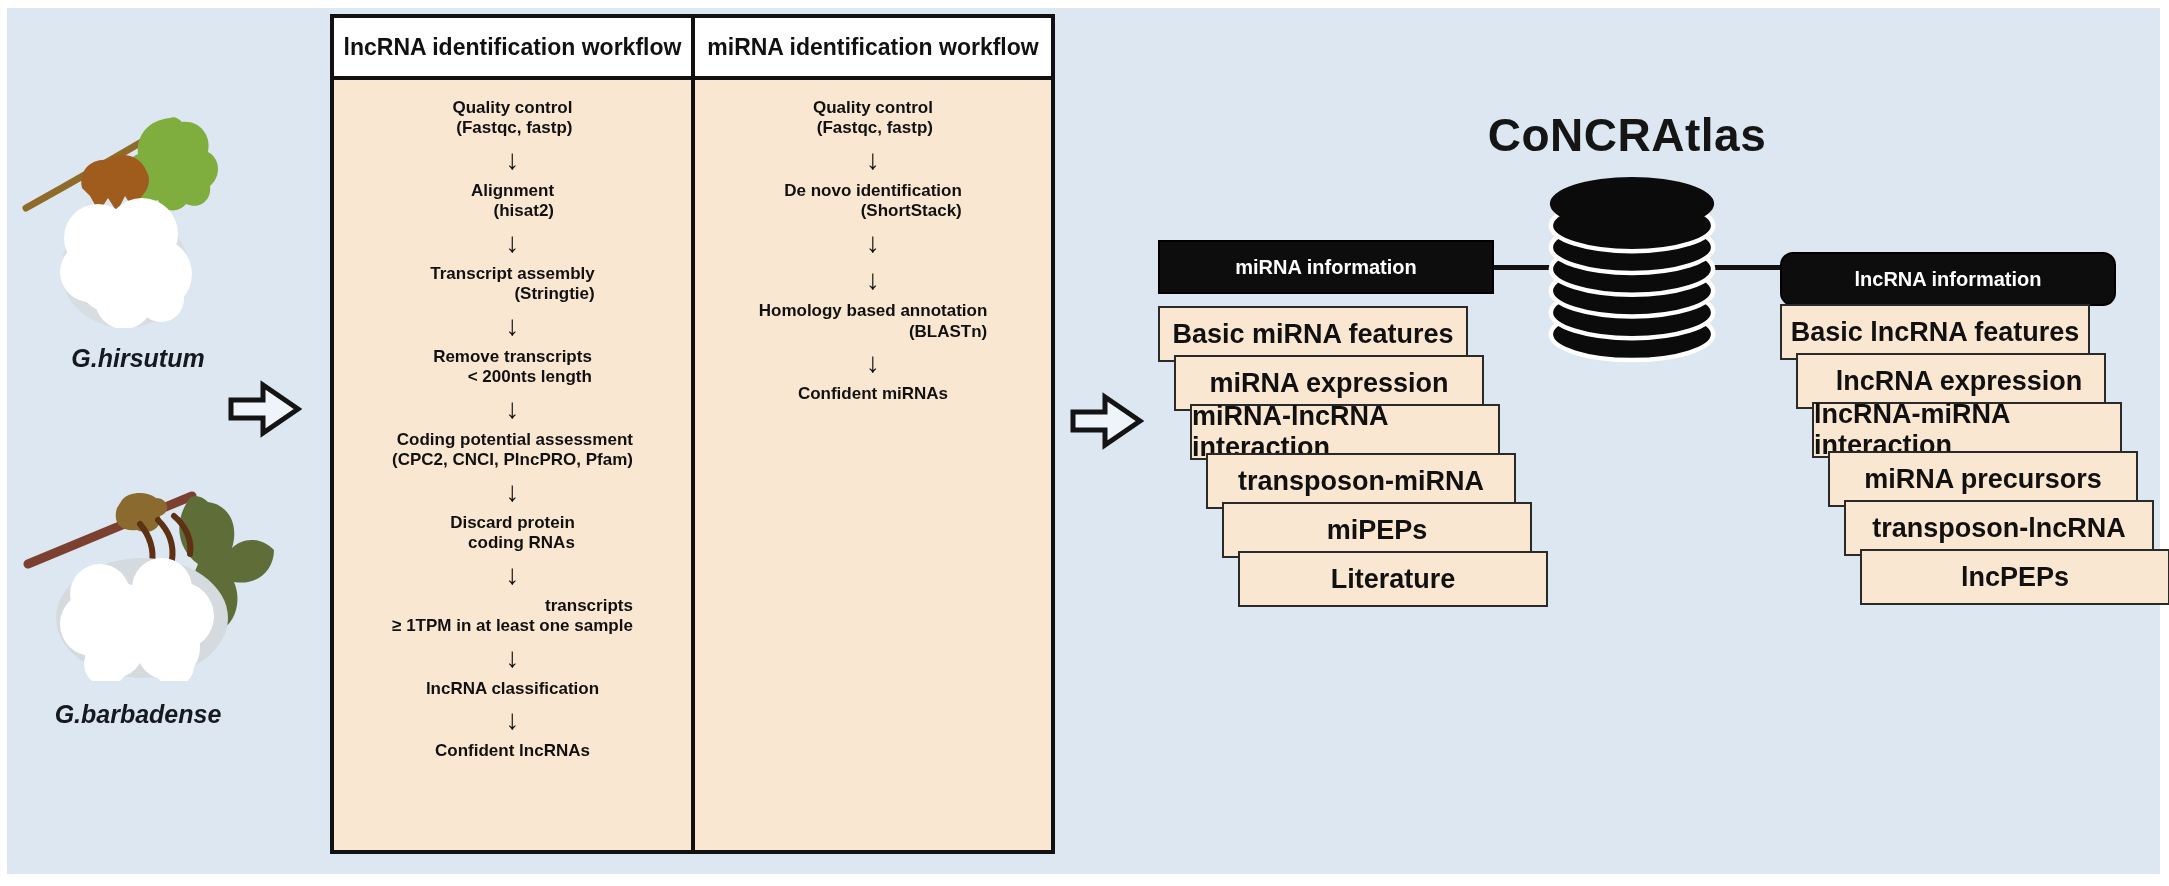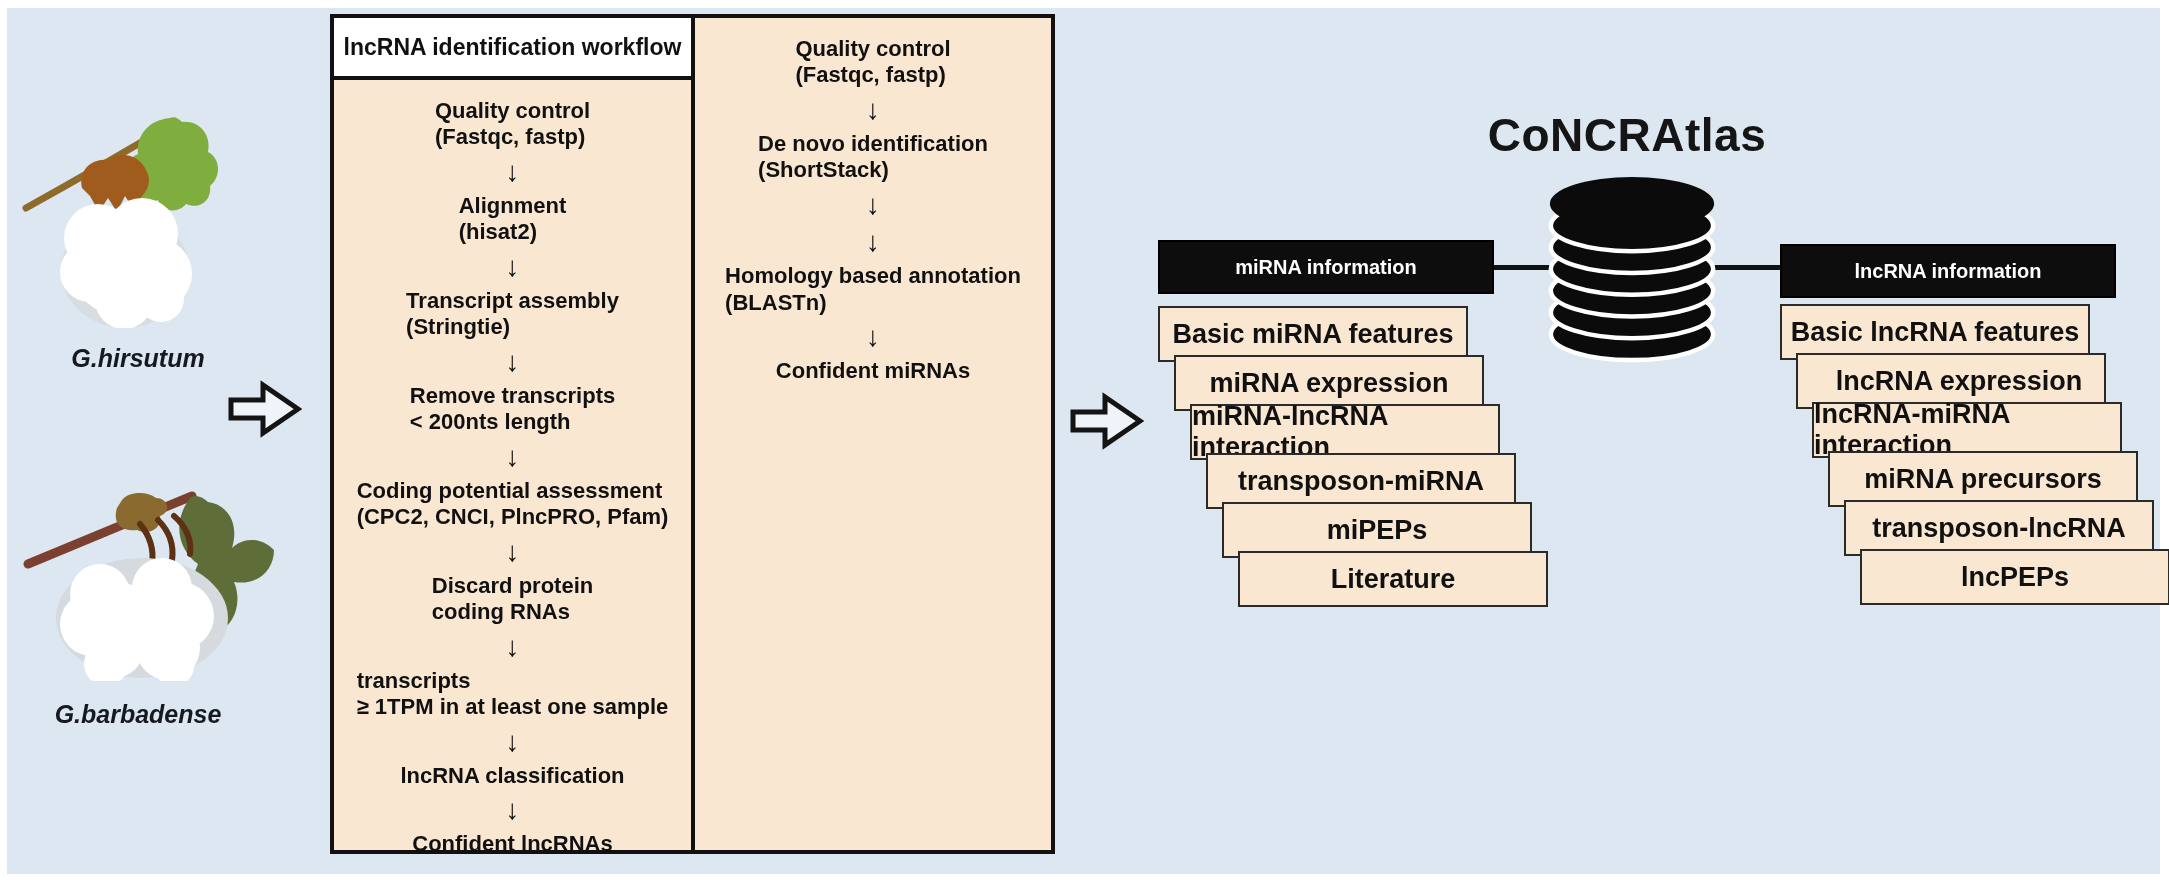--- a/index.html
+++ b/index.html
@@ -14,40 +14,40 @@
   
   .wf-col{position:absolute;top:14px;height:840px;box-sizing:border-box;
           border:4px solid #111;background:#fae7d2;display:flex;flex-direction:column;}
   .wf-col.left{left:330px;width:365px;}
   .wf-col.right{left:691px;width:364px;}
   .wf-header{height:58px;min-height:58px;background:#ffffff;border-bottom:4px solid #111;
              display:flex;align-items:center;justify-content:center;
              font-size:23px;font-weight:700;text-align:center;}
   .wf-body{flex:1;display:flex;flex-direction:column;align-items:center;
            padding-top:18px;gap:5px;}
-  .step{font-size:22px;font-weight:700;text-align:left;line-height:1.2;
+  .step{font-size:17px;font-weight:700;text-align:right;line-height:1.2;
         white-space:pre-line;color:#111;}
   .arrow-down{font-size:28px;font-weight:700;line-height:1.15;color:#111;}
 
   
   .flow-arrow{position:absolute;width:74px;height:60px;}
   .flow-arrow.a1{left:228px;top:379px;}
   .flow-arrow.a2{left:1070px;top:391px;}
 
   
   .db-title{position:absolute;left:1447px;top:108px;width:360px;text-align:center;
             font-size:46px;font-weight:700;letter-spacing:.5px;color:#151515;}
   .connector{position:absolute;left:1466px;top:265px;width:318px;height:5px;background:#111;}
   .cylinder{position:absolute;left:1546px;top:174px;width:172px;height:190px;}
 
   .info-header{position:absolute;width:336px;height:54px;background:#0d0d0d;color:#fff;
                display:flex;align-items:center;justify-content:center;
                font-size:20px;font-weight:700;box-sizing:border-box;border:2px solid #000;}
   .info-header.mirna{left:1158px;top:240px;}
-  .info-header.lncrna{left:1780px;top:244px;}
+  .info-header.lncrna{left:1780px;top:252px;border-radius:13px;}
 
   .stack-box{position:absolute;width:310px;height:56px;background:#fae7d2;
              border:2px solid #2a2a2a;box-sizing:border-box;
              display:flex;align-items:center;justify-content:center;
              font-size:27px;font-weight:700;color:#111;}
   .m0{left:1158px;top:306px;} .m1{left:1174px;top:355px;} .m2{left:1190px;top:404px;}
   .m3{left:1206px;top:453px;} .m4{left:1222px;top:502px;} .m5{left:1238px;top:551px;}
   .l0{left:1780px;top:304px;} .l1{left:1796px;top:353px;padding-left:16px;} .l2{left:1812px;top:402px;}
   .l3{left:1828px;top:451px;} .l4{left:1844px;top:500px;} .l5{left:1860px;top:549px;}
 
@@ -143,20 +143,21 @@
     <div class="step">transcripts
 ≥ 1TPM in at least one sample</div>
     <div class="arrow-down">↓</div>
     <div class="step">lncRNA classification</div>
     <div class="arrow-down">↓</div>
     <div class="step">Confident lncRNAs</div>
   </div>
 </div>
 
 <div class="wf-col right">
+  <div class="wf-header">miRNA identification workflow</div>
   <div class="wf-body">
     <div class="step">Quality control
 (Fastqc, fastp)</div>
     <div class="arrow-down">↓</div>
     <div class="step">De novo identification
 (ShortStack)</div>
     <div class="arrow-down">↓</div>
     <div class="arrow-down">↓</div>
     <div class="step">Homology based annotation
 (BLASTn)</div>

